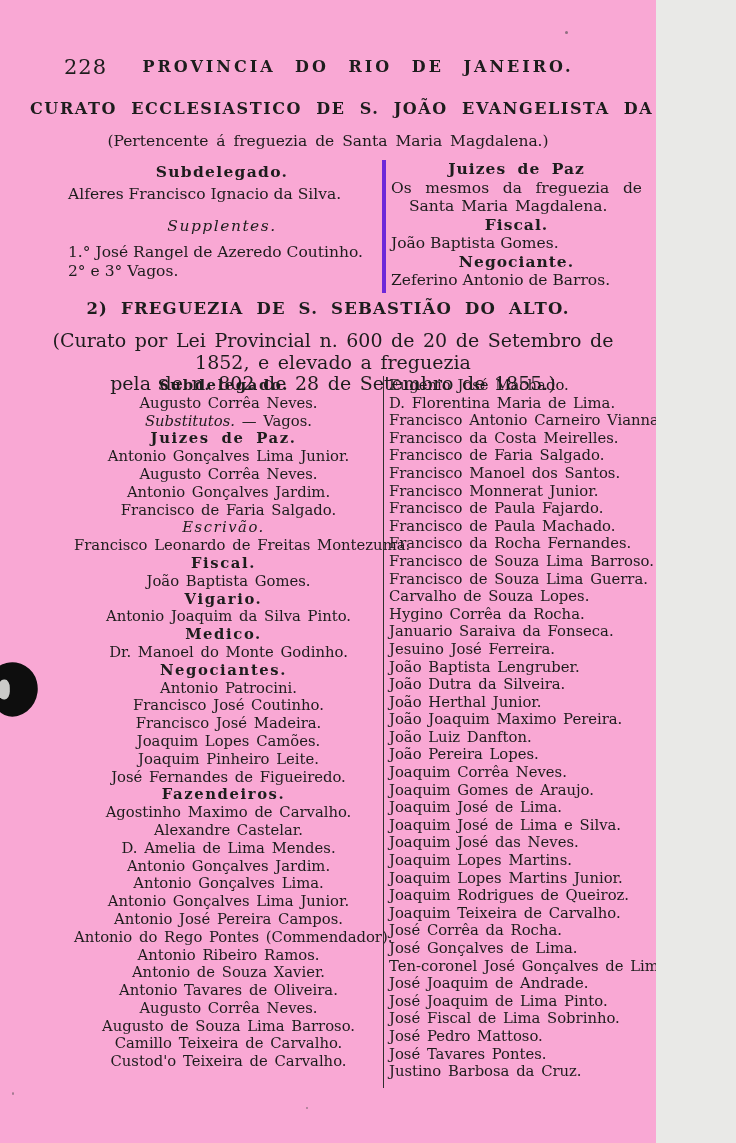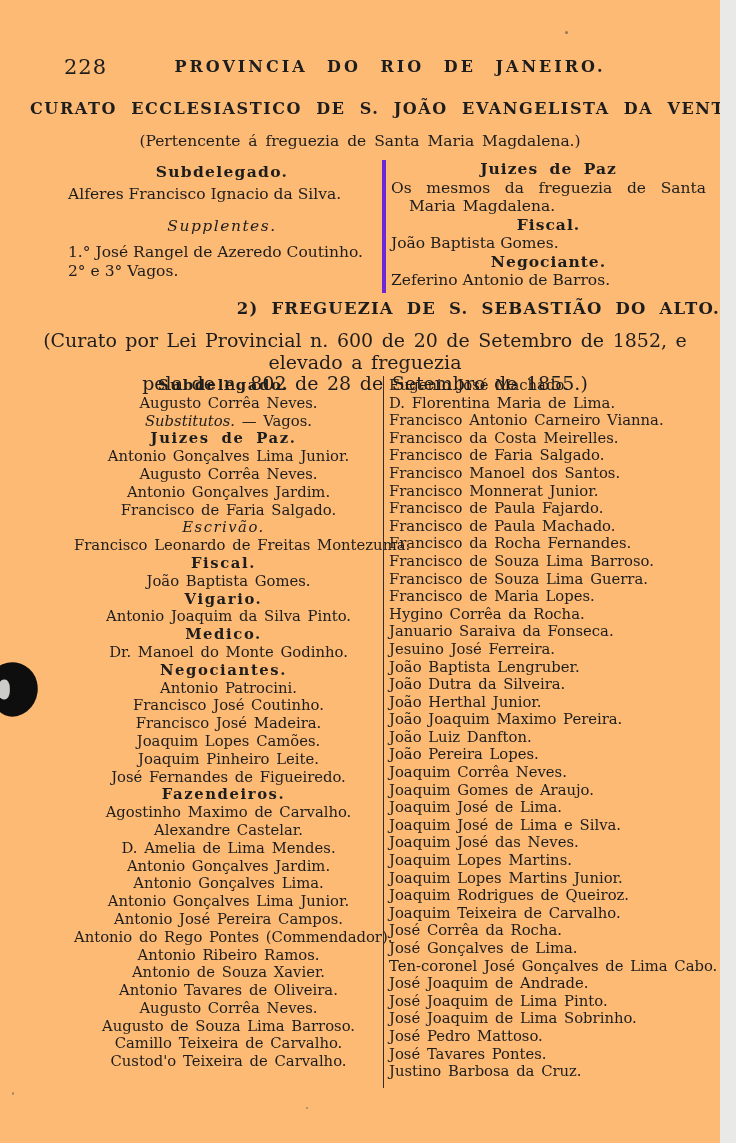--- a/index.html
+++ b/index.html
@@ -1,19 +1,19 @@
 <!DOCTYPE html>
 <html><head>
 <meta charset="utf-8">
 <style>
   html,body{margin:0;padding:0;background:#e9e9e7;}
   .page{
     position:relative;
-    width:720px;height:1143px;
-    background:#fdba74;
+    width:656px;height:1143px;
+    background:#f9a8d4;
     overflow:hidden;
     font-family:"DejaVu Serif","Liberation Serif",serif;
     color:#1d1d1d;
   }
   
   .pagenum{position:absolute;left:64px;top:55px;font-size:21px;letter-spacing:1px;}
   .running-header{
     position:absolute;left:60px;right:0;top:57px;
     text-align:center;font-weight:bold;font-size:16px;
     letter-spacing:3px;word-spacing:11px;
@@ -40,21 +40,21 @@
   .sec1 .left{width:318px;padding:2px 6px 0 4px;}
   .sec1 .right{flex:1;border-left:4px solid #6d28d9;padding:0 0 0 5px;}
   .sec1 .ln{line-height:19px;}
   .sec1 .left .heading{margin-bottom:4px;}
   .sec1 .left .heading-italic{margin:13px 0 7px;}
   .sec1 .right .heading{letter-spacing:1px;}
   .sec1 .right .ln{line-height:18.5px;}
   
   .freg-title{
     position:absolute;left:0;right:0;top:299px;
-    text-align:right;font-weight:bold;font-size:16.5px;
+    text-align:center;font-weight:bold;font-size:16.5px;
     letter-spacing:1.2px;word-spacing:6px;
   }
   .freg-note{
     position:absolute;left:40px;right:30px;top:330px;
     text-align:center;font-size:19px;line-height:21.5px;word-spacing:2.5px;
   }
   .sec2{left:64px;right:6px;top:376px;bottom:55px;font-size:14.8px;}
   .sec2 .left{width:319px;padding-left:0;}
   .sec2 .right{flex:1;border-left:1px solid #2e2e2e;padding-left:5px;}
   .sec2 .left .ln{line-height:17.8px;}
@@ -169,21 +169,21 @@
         <div class="ln name">Francisco Antonio Carneiro Vianna.</div>
         <div class="ln name">Francisco da Costa Meirelles.</div>
         <div class="ln name">Francisco de Faria Salgado.</div>
         <div class="ln name">Francisco Manoel dos Santos.</div>
         <div class="ln name">Francisco Monnerat Junior.</div>
         <div class="ln name">Francisco de Paula Fajardo.</div>
         <div class="ln name">Francisco de Paula Machado.</div>
         <div class="ln name">Francisco da Rocha Fernandes.</div>
         <div class="ln name">Francisco de Souza Lima Barroso.</div>
         <div class="ln name">Francisco de Souza Lima Guerra.</div>
-        <div class="ln name">Francisco de Maria Lopes.</div>
+        <div class="ln name">Carvalho de Souza Lopes.</div>
         <div class="ln name">Hygino Corrêa da Rocha.</div>
         <div class="ln name">Januario Saraiva da Fonseca.</div>
         <div class="ln name">Jesuino José Ferreira.</div>
         <div class="ln name">João Baptista Lengruber.</div>
         <div class="ln name">João Dutra da Silveira.</div>
         <div class="ln name">João Herthal Junior.</div>
         <div class="ln name">João Joaquim Maximo Pereira.</div>
         <div class="ln name">João Luiz Danfton.</div>
         <div class="ln name">João Pereira Lopes.</div>
         <div class="ln name">Joaquim Corrêa Neves.</div>
@@ -193,20 +193,20 @@
         <div class="ln name">Joaquim José das Neves.</div>
         <div class="ln name">Joaquim Lopes Martins.</div>
         <div class="ln name">Joaquim Lopes Martins Junior.</div>
         <div class="ln name">Joaquim Rodrigues de Queiroz.</div>
         <div class="ln name">Joaquim Teixeira de Carvalho.</div>
         <div class="ln name">José Corrêa da Rocha.</div>
         <div class="ln name">José Gonçalves de Lima.</div>
         <div class="ln name">Ten-coronel José Gonçalves de Lima Cabo.</div>
         <div class="ln name">José Joaquim de Andrade.</div>
         <div class="ln name">José Joaquim de Lima Pinto.</div>
-        <div class="ln name">José Joaquim de Lima Sobrinho.</div>
+        <div class="ln name">José Fiscal de Lima Sobrinho.</div>
         <div class="ln name">José Pedro Mattoso.</div>
         <div class="ln name">José Tavares Pontes.</div>
         <div class="ln name">Justino Barbosa da Cruz.</div>
       </div>
   </div>
 
 </div>
 
 </body></html>

